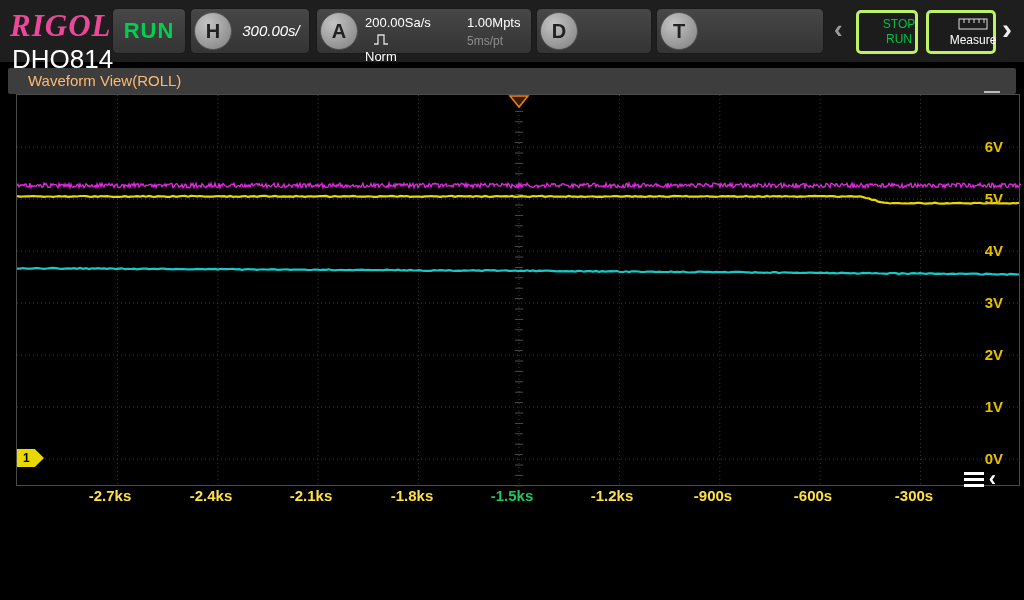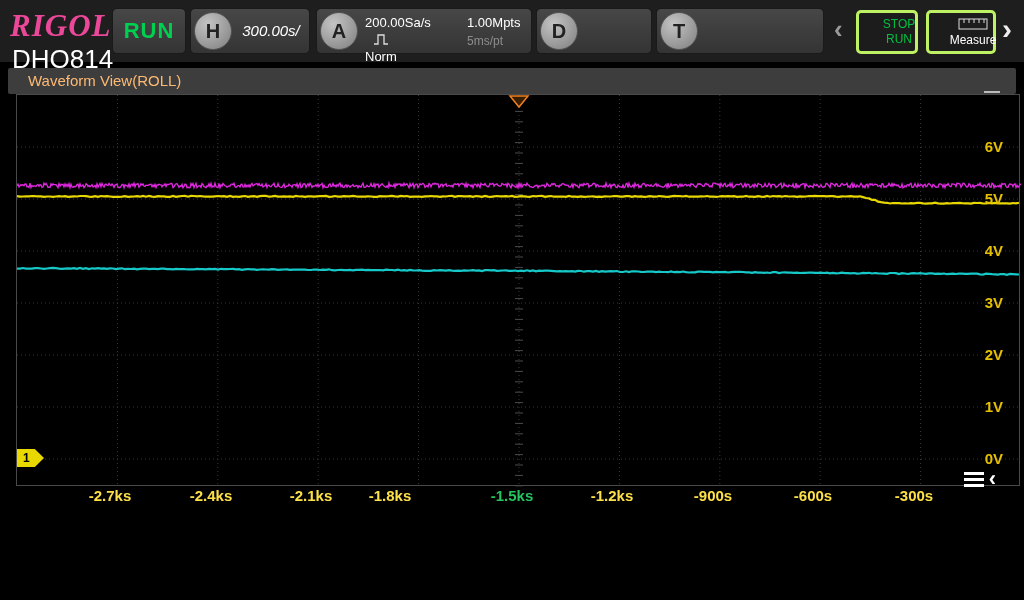--- a/index.html
+++ b/index.html
@@ -197,21 +197,21 @@
     <div class="ylab" style="top:199px">3V</div>
     <div class="ylab" style="top:251px">2V</div>
     <div class="ylab" style="top:303px">1V</div>
     <div class="ylab" style="top:355px">0V</div>
     <div class="ch1tag">1</div>
   </div>
   <div class="xaxis">
     <span class="xlab" style="left:100px">-2.7ks</span>
     <span class="xlab" style="left:201px">-2.4ks</span>
     <span class="xlab" style="left:301px">-2.1ks</span>
-    <span class="xlab" style="left:380px">-1.8ks</span>
+    <span class="xlab" style="left:402px">-1.8ks</span>
     <span class="xlab hot" style="left:502px">-1.5ks</span>
     <span class="xlab" style="left:602px">-1.2ks</span>
     <span class="xlab" style="left:703px">-900s</span>
     <span class="xlab" style="left:803px">-600s</span>
     <span class="xlab" style="left:904px">-300s</span>
   </div>
   <div class="collapse">
     <i class="hamb big"></i>
       <span class="coll-arrow">‹</span>
   </div>

